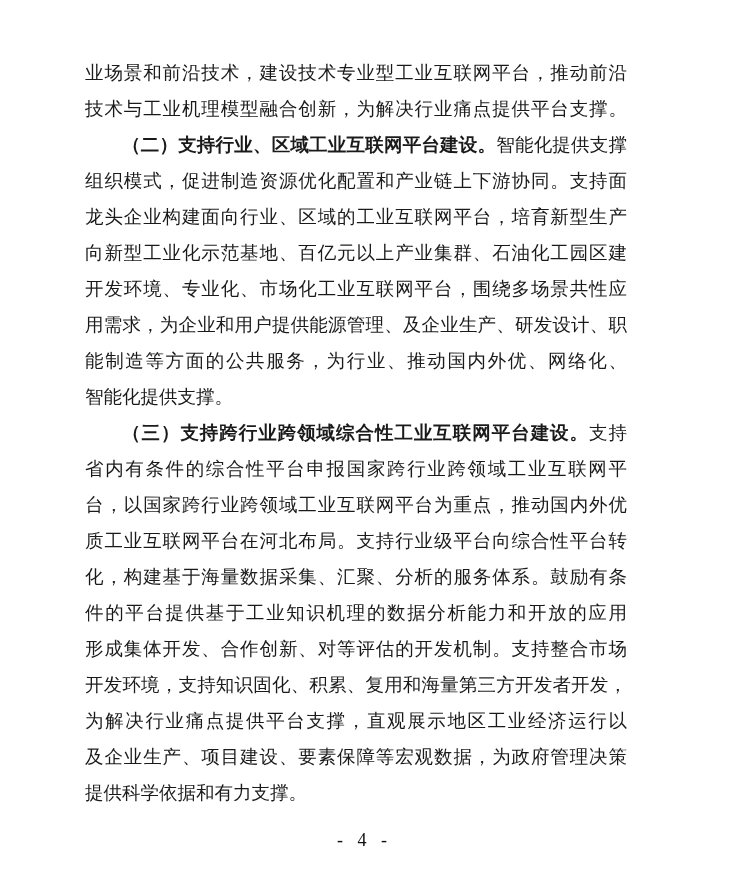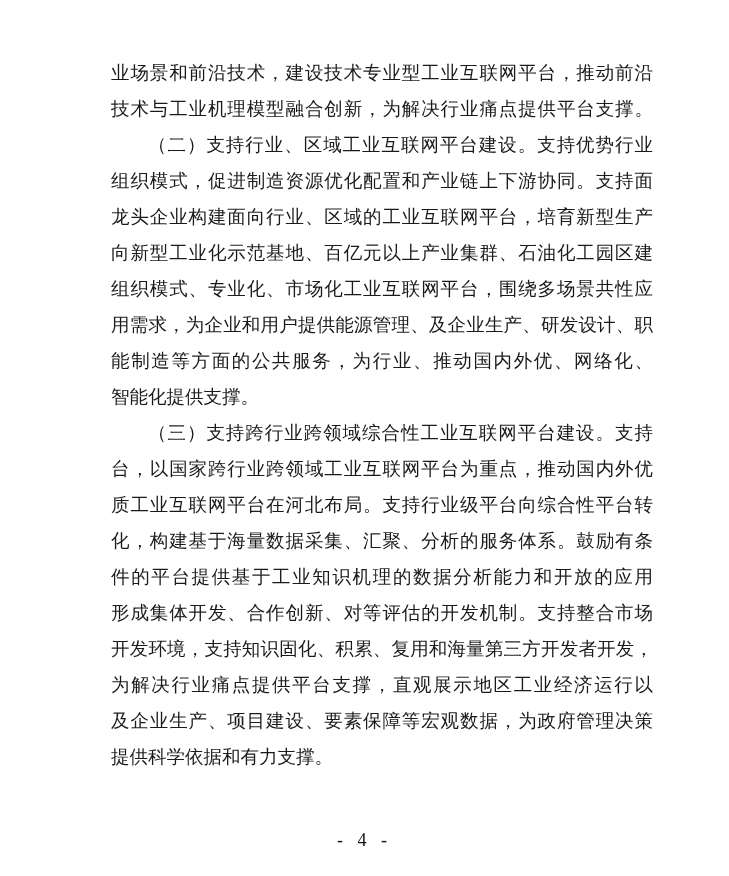--- a/index.html
+++ b/index.html
@@ -11,21 +11,21 @@
     position: relative;
     width: 729px;
     height: 876px;
     background: #ffffff;
     overflow: hidden;
     font-family: "Liberation Serif", "DejaVu Serif", serif;
     color: #1a1a1a;
   }
   .text-block {
     position: absolute;
-    left: 111px;
+    left: 85px;
     top: 55px;
     width: 542px;
   }
   .line {
     font-size: 18.5px;
     line-height: 36px;
     height: 36px;
     white-space: nowrap;
     text-align: justify;
     text-align-last: justify;
@@ -34,49 +34,50 @@
     overflow: hidden;
   }
   .line.indent {
     text-indent: 2em;
   }
   .line.lastline {
     text-align: center;
     text-align-last: left;
   }
   .line .b {
-    font-weight: normal;
+    font-weight: bold;
   }
   .footer {
     position: absolute;
     left: 0;
     top: 830px;
     width: 100%;
     text-align: center;
     font-size: 18px;
     letter-spacing: 5px;
     color: #111111;
   }
 </style>
 </head>
 <body>
 
 <div class="page">
   <div class="text-block">
     <div class="line"><span>业场景和前沿技术，建设技术专业型工业互联网平台，推动前沿</span></div>
     <div class="line"><span>技术与工业机理模型融合创新，为解决行业痛点提供平台支撑。</span></div>
-    <div class="line indent"><span class="b">（二）支持行业、区域工业互联网平台建设。</span><span>支持优势行业</span></div>
+    <div class="line indent"><span class="b">（二）支持行业、区域工业互联网平台建设。</span><span>智能化提供支撑</span></div>
     <div class="line"><span>组织模式，促进制造资源优化配置和产业链上下游协同。支持面</span></div>
     <div class="line"><span>龙头企业构建面向行业、区域的工业互联网平台，培育新型生产</span></div>
     <div class="line"><span>向新型工业化示范基地、百亿元以上产业集群、石油化工园区建</span></div>
-    <div class="line"><span>组织模式、专业化、市场化工业互联网平台，围绕多场景共性应</span></div>
+    <div class="line"><span>开发环境、专业化、市场化工业互联网平台，围绕多场景共性应</span></div>
     <div class="line"><span>用需求，为企业和用户提供能源管理、及企业生产、研发设计、职</span></div>
     <div class="line"><span>能制造等方面的公共服务，为行业、推动国内外优、网络化、</span></div>
     <div class="line lastline"><span>智能化提供支撑。</span></div>
     <div class="line indent"><span class="b">（三）支持跨行业跨领域综合性工业互联网平台建设。</span><span>支持</span></div>
+    <div class="line"><span>省内有条件的综合性平台申报国家跨行业跨领域工业互联网平</span></div>
     <div class="line"><span>台，以国家跨行业跨领域工业互联网平台为重点，推动国内外优</span></div>
     <div class="line"><span>质工业互联网平台在河北布局。支持行业级平台向综合性平台转</span></div>
     <div class="line"><span>化，构建基于海量数据采集、汇聚、分析的服务体系。鼓励有条</span></div>
     <div class="line"><span>件的平台提供基于工业知识机理的数据分析能力和开放的应用</span></div>
     <div class="line"><span>形成集体开发、合作创新、对等评估的开发机制。支持整合市场</span></div>
     <div class="line"><span>开发环境，支持知识固化、积累、复用和海量第三方开发者开发，</span></div>
     <div class="line"><span>为解决行业痛点提供平台支撑，直观展示地区工业经济运行以</span></div>
     <div class="line"><span>及企业生产、项目建设、要素保障等宏观数据，为政府管理决策</span></div>
     <div class="line lastline"><span>提供科学依据和有力支撑。</span></div>
   </div>

